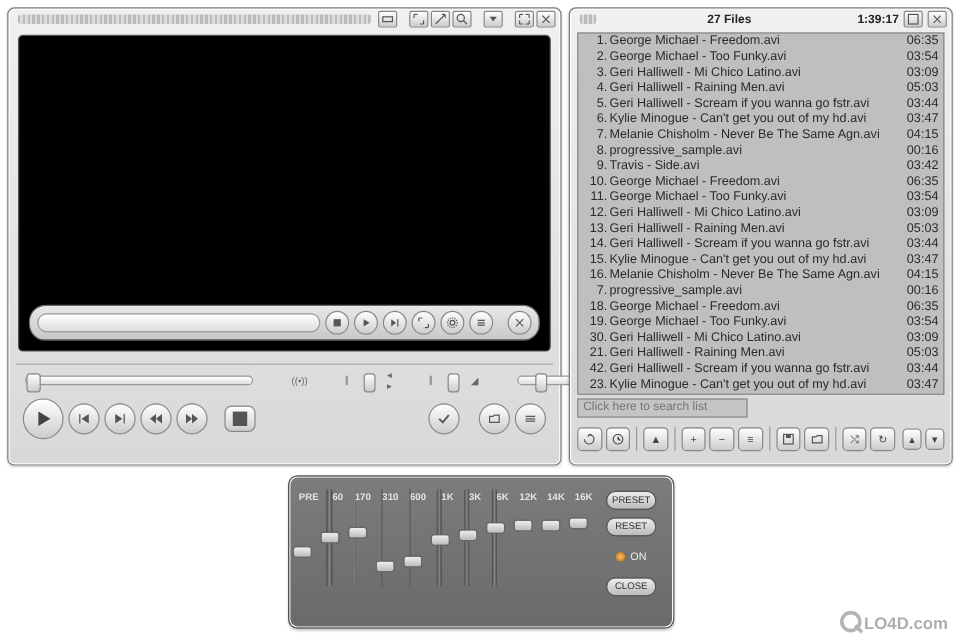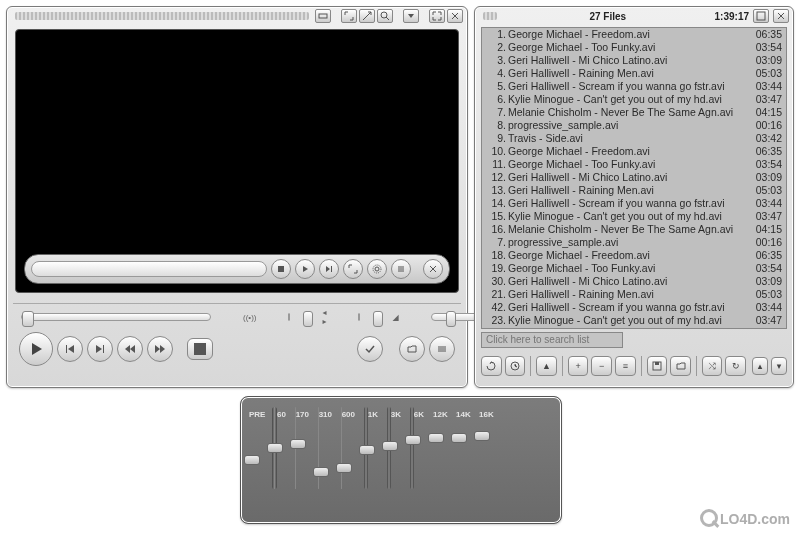--- a/index.html
+++ b/index.html
@@ -459,17 +459,27 @@
             </div>
             <div class="eq-lbl">14K</div>
           </div>
           <div class="eq-slot">
             <div class="eq-track">
               <div class="eq-knob" style="top:24px"></div>
             </div>
             <div class="eq-lbl">16K</div>
           </div>
         </div>
+      <div class="eq-right">
+        <div class="eq-btn">PRESET</div>
+        <div class="eq-btn">RESET</div>
+        <div class="eq-on">
+          <span class="led"></span>
+          <span class="t">ON</span>
+        </div>
+        <div style="flex:1"></div>
+        <div class="eq-btn">CLOSE</div>
+      </div>
     </div>
   </div>
 
   <div class="watermark"><span class="g"></span><span>LO4D.com</span></div>
 </div>
 
 </body></html>

